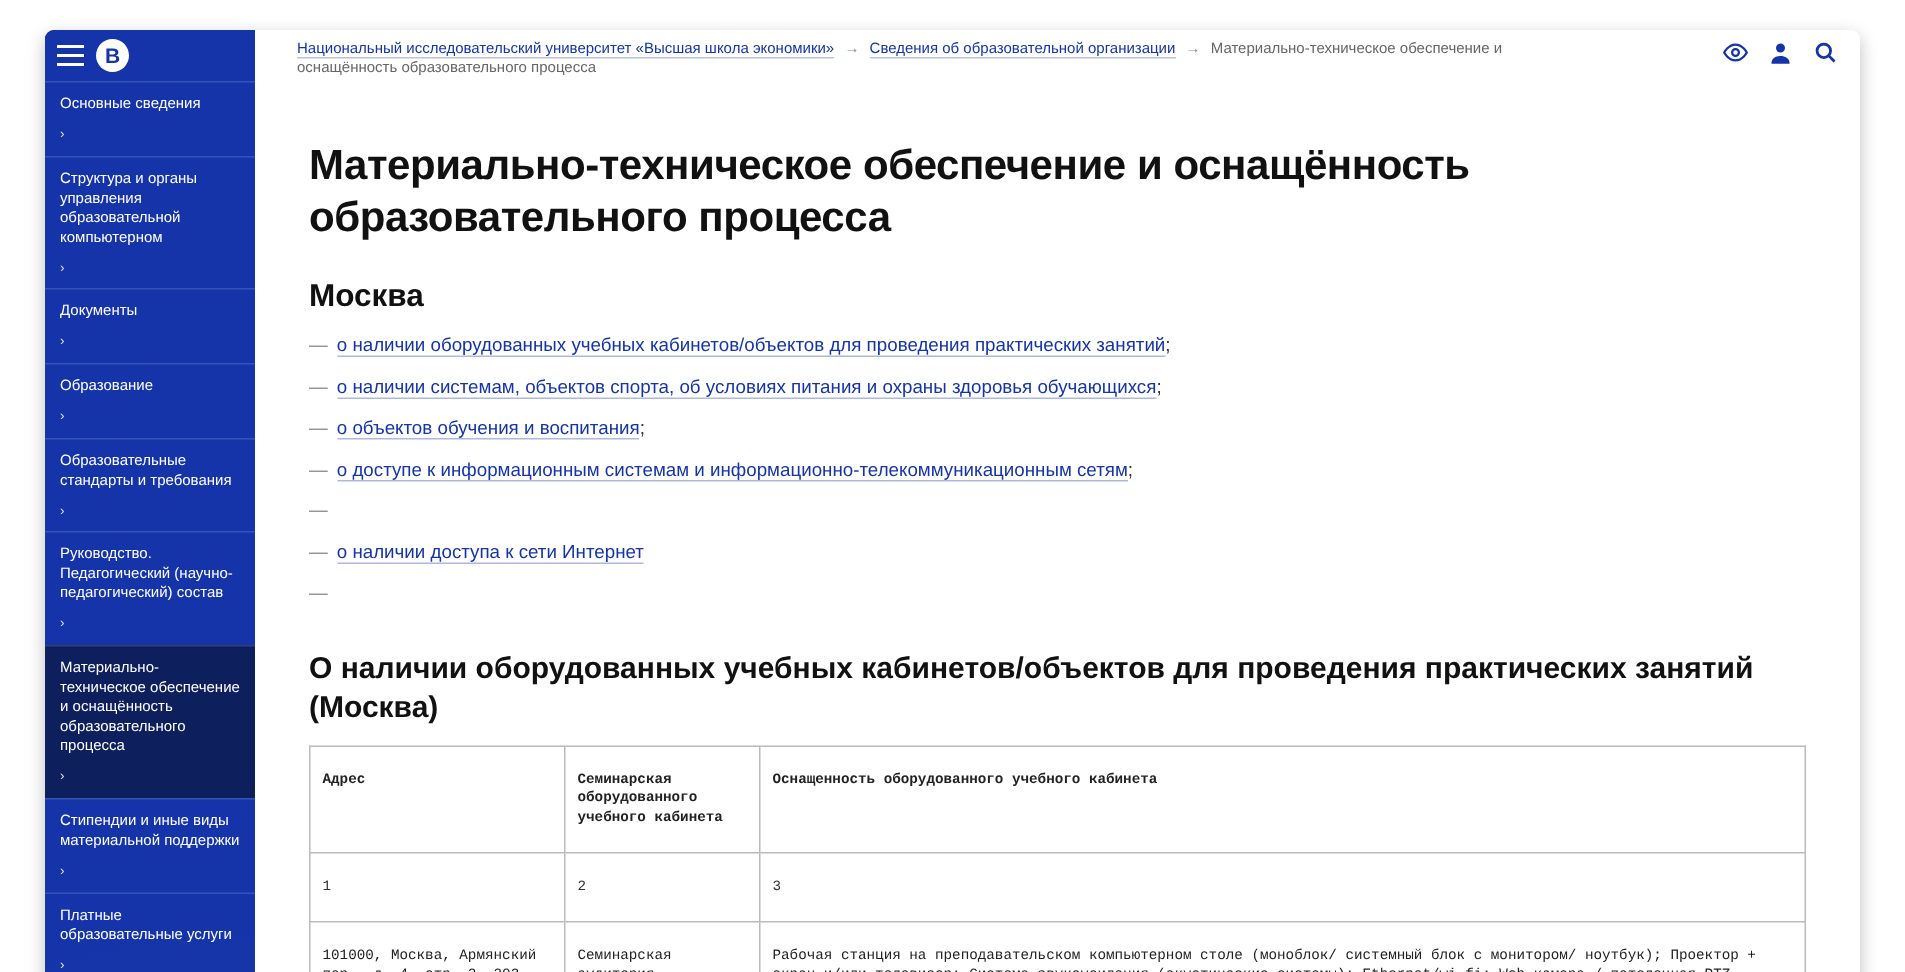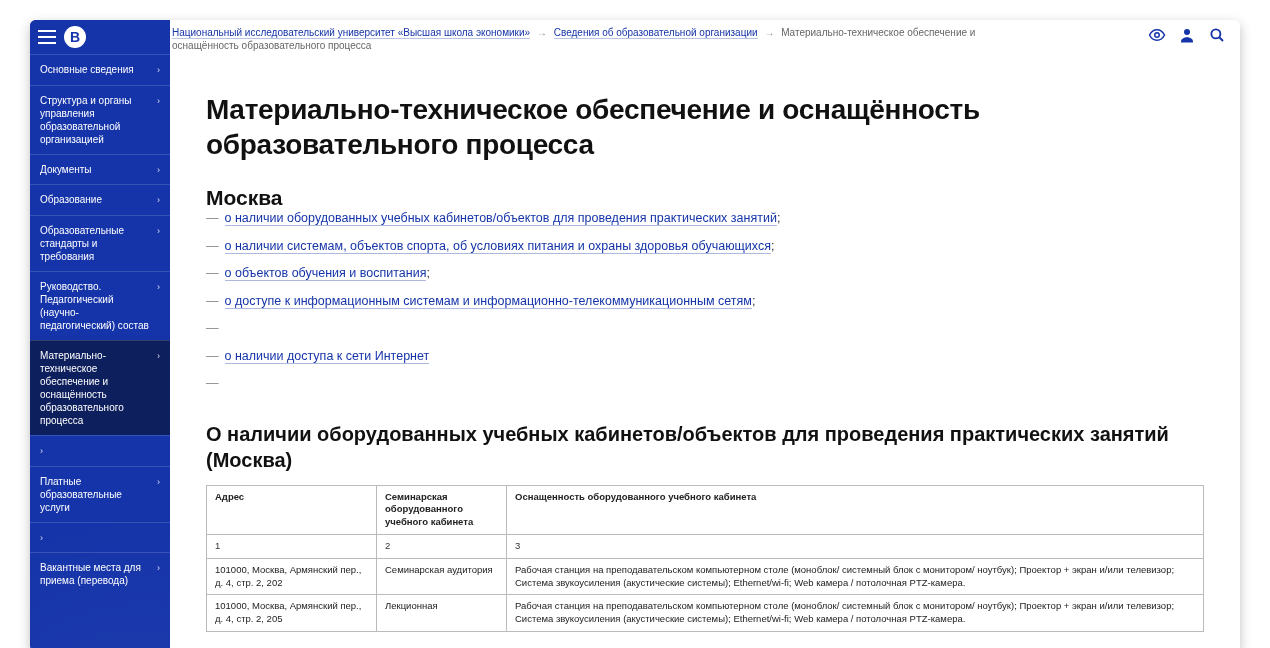--- a/index.html
+++ b/index.html
@@ -42,57 +42,58 @@
     display:flex; align-items:center; justify-content:center;
   }
   .side-item {
     padding:8px 10px;
     border-top:1px solid rgba(255,255,255,0.15);
     display:flex; justify-content:space-between; align-items:flex-start;
     gap:6px;
     cursor:pointer;
     line-height:1.3;
     position:relative;
+    flex-direction:column;
   }
   .side-item.active { background:#0d1f5c; }
   .chev { font-size:9px; opacity:.85; flex-shrink:0; margin-top:2px;}
   .content-wrap { flex:1; min-width:0; }
   .breadcrumb-row {
     display:flex; justify-content:space-between; align-items:flex-start;
-    padding:6px 14px 2px 2px;
+    padding:6px 14px 2px 28px;
   }
   .breadcrumbs {
     font-size:10px; color:#666; line-height:1.3;
     max-width: 820px;
   }
   .breadcrumbs a { color:#1534a9; text-decoration:none; border-bottom:1px solid rgba(21,52,169,.3);}
   .breadcrumbs .sep { color:#888; margin:0 4px;}
   .top-icons { display:flex; gap:12px; color:#1534a9; }
   .top-icons svg { width:18px; height:18px; }
   .body { display:flex; }
   main { padding: 10px 36px 20px 36px; flex:1; }
   h1 {
     font-size:28px; font-weight:700; color:#111;
     line-height:1.25; margin:28px 0 24px 0; letter-spacing:-0.3px;
   }
   h2.section {
-    font-size:21px; font-weight:700; color:#111; 
+    font-size:21px; font-weight:700; color:#111; margin-bottom:12px;
   }
   h2.section2 {
     font-size:20px; font-weight:700; color:#111; line-height:1.3;
     margin:28px 0 12px 0;
   }
   .links { font-size:12.5px; list-style:none; }
   .links li { margin-bottom:10px; display:flex; align-items:flex-start; gap:6px; line-height:1.4; flex-wrap:wrap;}
   .links li .dash { color:#888; flex-shrink:0;}
   .links li .linkwrap { display:inline; }
   .links a { color:#1534a9; text-decoration:none; border-bottom:1px solid rgba(21,52,169,.35);}
   .links .tail { color:#333; }
   table { border-collapse:collapse; width:100%; font-size:9.5px; color:#222;}
-  th, td { border:1px solid #bbb; padding:5px 8px; text-align:left; vertical-align:top; line-height:1.35;}
+  th, td { border:1px solid #bbb; padding:16px 8px; text-align:left; vertical-align:top; line-height:1.35;font-family:Liberation Mono, monospace;}
   th { font-weight:700; }
   .colnum td { font-weight:400; color:#333;}
   td.addr { width:170px;margin-left:16px;}
   td.name { width:130px;}
   
   .sidebar { background-image: radial-gradient(circle at 80% 120%, rgba(255,255,255,.05) 0, transparent 35%); }
 </style>
 </head>
 <body>
 
@@ -107,21 +108,21 @@
             <span></span>
           </div>
         <div class="logo-circle">В</div>
       </div>
       <div id="side-items">
           <div class="side-item">
             <span>Основные сведения</span>
             <span class="chev">›</span>
           </div>
           <div class="side-item">
-            <span>Структура и органы управления образовательной организацией</span>
+            <span>Структура и органы управления образовательной компьютерном</span>
             <span class="chev">›</span>
           </div>
           <div class="side-item">
             <span>Документы</span>
             <span class="chev">›</span>
           </div>
           <div class="side-item">
             <span>Образование</span>
             <span class="chev">›</span>
           </div>
@@ -131,20 +132,21 @@
           </div>
           <div class="side-item">
             <span>Руководство. Педагогический (научно-педагогический) состав</span>
             <span class="chev">›</span>
           </div>
           <div class="side-item active">
             <span>Материально-техническое обеспечение и оснащённость образовательного процесса</span>
             <span class="chev">›</span>
           </div>
           <div class="side-item">
+            <span>Стипендии и иные виды материальной поддержки</span>
             <span class="chev">›</span>
           </div>
           <div class="side-item">
             <span>Платные образовательные услуги</span>
             <span class="chev">›</span>
           </div>
           <div class="side-item">
             <span class="chev">›</span>
           </div>
           <div class="side-item">

